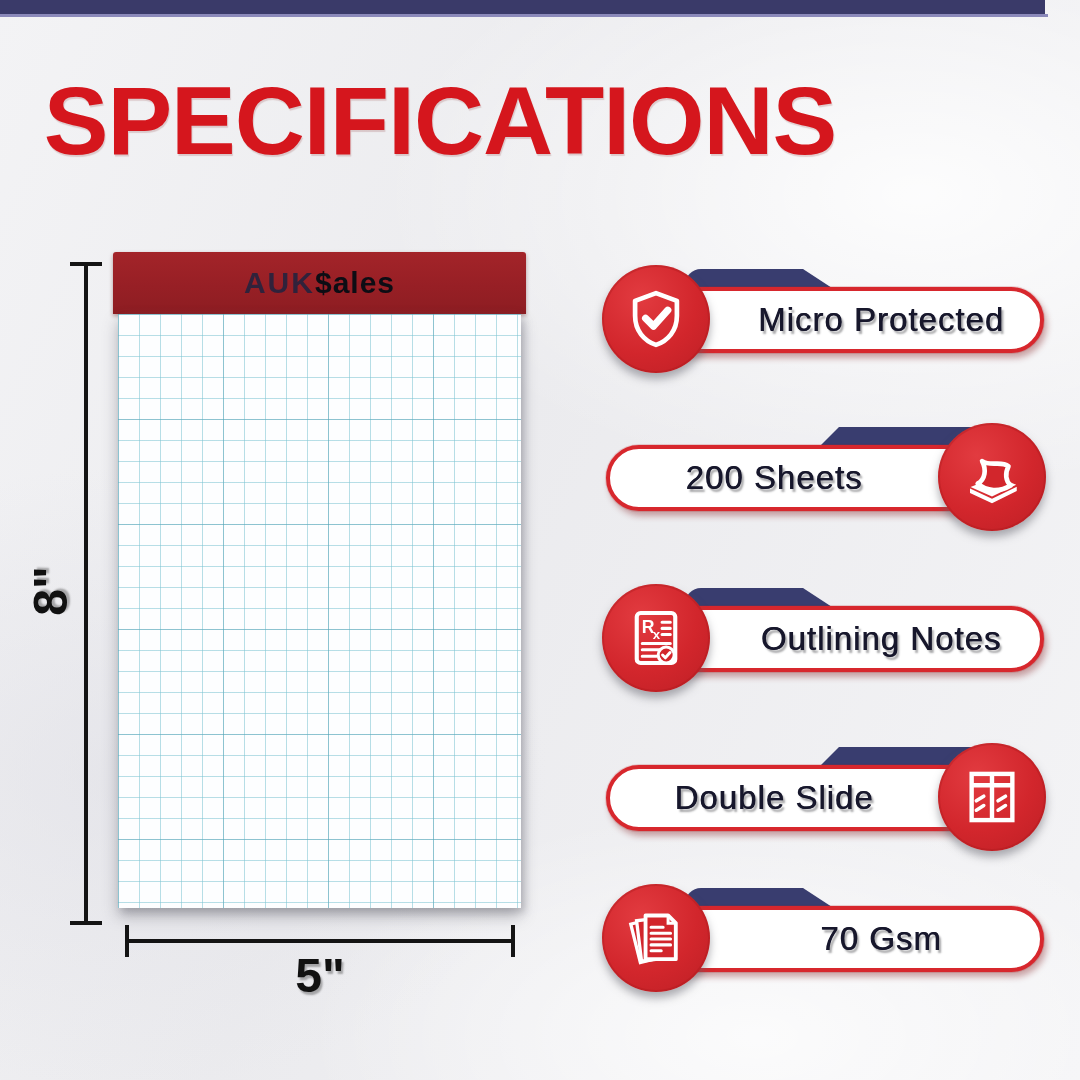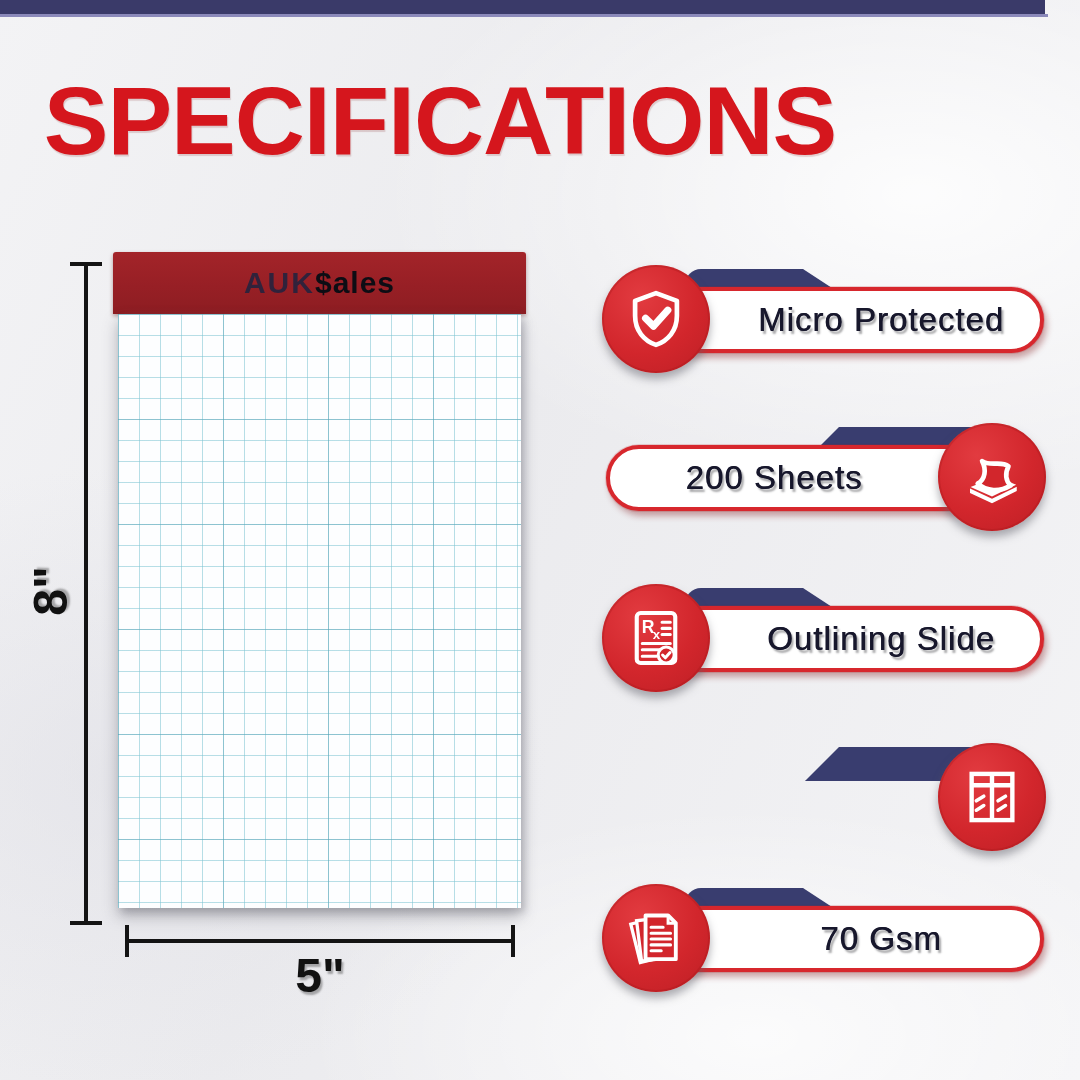--- a/index.html
+++ b/index.html
@@ -160,36 +160,39 @@
         <path d="M4 16.2 L12 19.9 L21 15.5 L21 17.1 L12 21.5 L4 17.8 Z" fill="#fff"></path>
         <path d="M4.2 15.6 L12 19.1 L20.8 14.8 L13.6 11.9 Z" fill="#fff"></path>
         <path d="M6.8 14.4 C9.6 12.8 10 9.2 8.4 6.2 C11.4 8.3 15.4 6 18 8.1 C16.6 10.7 17 13.5 18.8 15.1 C14.8 17.5 10 17.3 6.8 14.4 Z" fill="#d2262c" stroke="#fff" stroke-width="1.7" stroke-linejoin="round"></path>
       </svg>
     </div>
   </div>
 
   <div class="feature-row r3 icon-left">
     <div class="feature-tab"></div>
     <div class="feature-pill">
-      <span class="feature-label">Outlining Slide</span>
+      <span class="feature-label">Outlining Notes</span>
     </div>
     <div class="feature-circle">
       <svg viewBox="0 0 24 24">
         <rect x="5" y="2.9" width="14" height="18.2" rx="1.4" fill="none" stroke="#fff" stroke-width="1.5"></rect>
         <text x="6.8" y="10.3" font-size="6.4" font-weight="bold" fill="#fff" font-family="Liberation Sans, sans-serif">R</text>
         <text x="10.8" y="12.4" font-size="4.8" font-weight="bold" fill="#fff" font-family="Liberation Sans, sans-serif">x</text>
         <path d="M14.2 6.3 H17.2 M14.2 8.5 H17.2 M14.2 10.7 H17.2 M7 14 H17.2 M7 16.3 H17.2 M7 18.6 H12.2" fill="none" stroke="#fff" stroke-width="1.1" stroke-linecap="round"></path>
         <circle cx="15.7" cy="18.2" r="2.9" fill="#d2262c" stroke="#fff" stroke-width="1.1"></circle>
         <path d="M14.4 18.2 L15.4 19.2 L17.1 17.3" fill="none" stroke="#fff" stroke-width="1.1" stroke-linecap="round" stroke-linejoin="round"></path>
       </svg>
     </div>
   </div>
 
   <div class="feature-row r4 icon-right">
     <div class="feature-tab"></div>
+    <div class="feature-pill">
+      <span class="feature-label">Double Slide</span>
+    </div>
     <div class="feature-circle">
       <svg viewBox="0 0 24 24">
         <rect x="4.6" y="3.6" width="14.8" height="16.8" fill="none" stroke="#fff" stroke-width="1.6"></rect>
         <path d="M12 3.6 V20.4 M4.6 7.7 H19.4" fill="none" stroke="#fff" stroke-width="1.6"></path>
         <path d="M6.3 13.4 L9 11.7 M6.3 16.8 L9 15.1 M14.2 13.4 L16.9 11.7 M14.2 16.8 L16.9 15.1" fill="none" stroke="#fff" stroke-width="1.3" stroke-linecap="round"></path>
       </svg>
     </div>
   </div>
 
   <div class="feature-row r5 icon-left">

